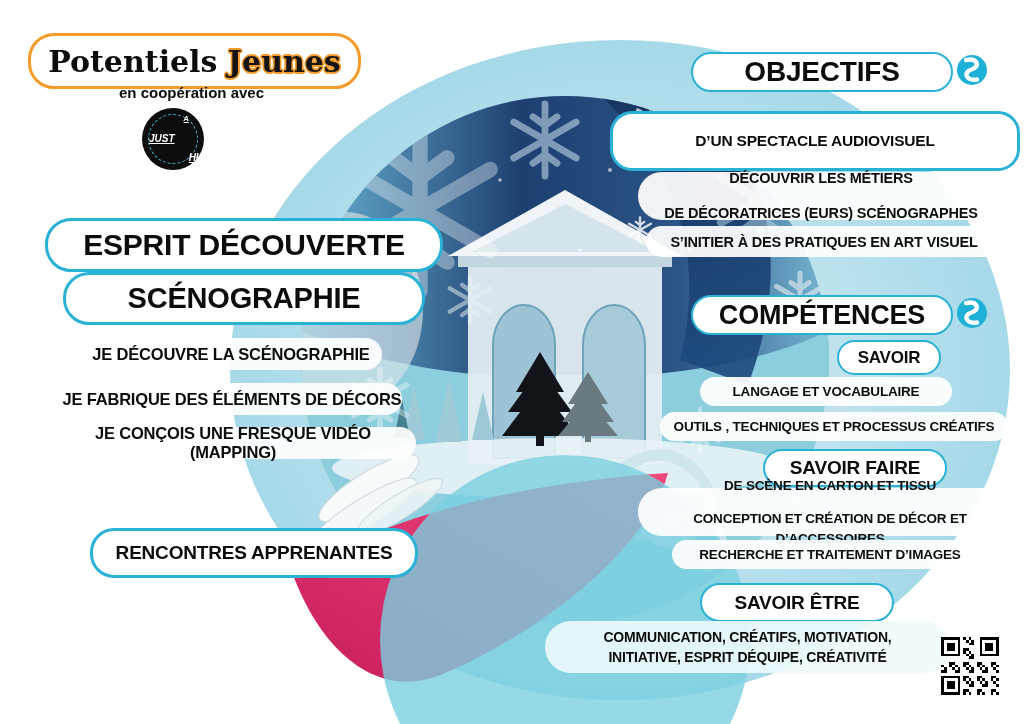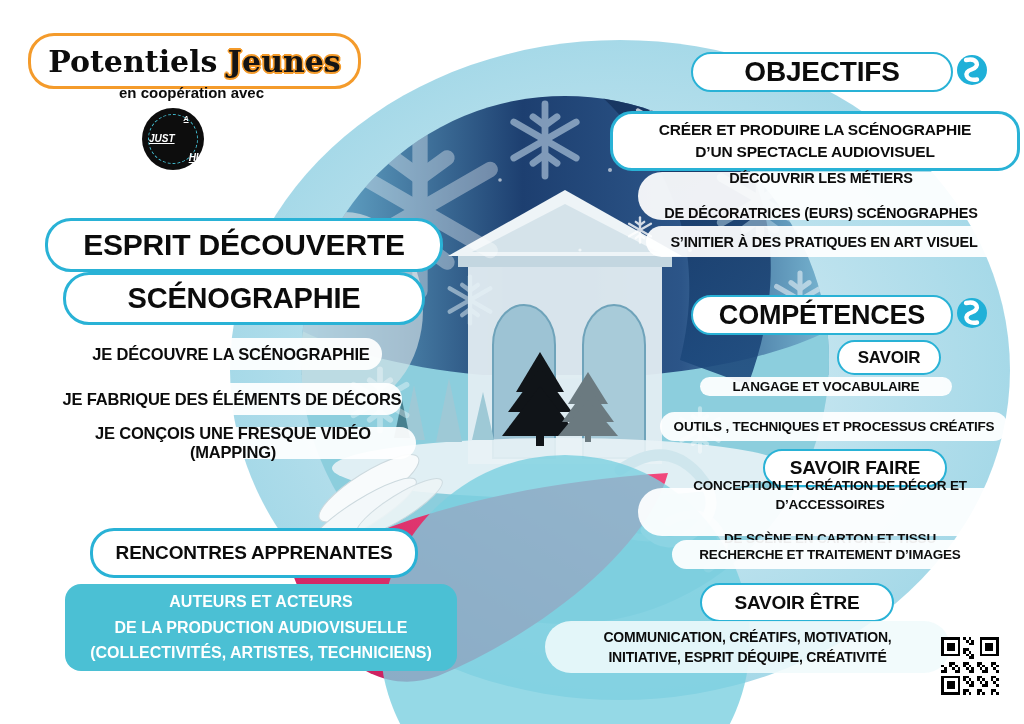--- a/index.html
+++ b/index.html
@@ -162,60 +162,54 @@
   <div class="pill bordered hvy" style="left:45px;top:218px;width:392px;height:48px;font-size:30px;border-radius:26px;">ESPRIT DÉCOUVERTE</div>
 
   <div class="pill bordered hvy" style="left:63px;top:272px;width:356px;height:47px;font-size:29px;border-radius:26px;">SCÉNOGRAPHIE</div>
 
   <div class="pill plain hvy" style="left:80px;top:338px;width:302px;height:32px;font-size:16.5px;">JE DÉCOUVRE LA  SCÉNOGRAPHIE</div>
   <div class="pill plain hvy" style="left:62px;top:383px;width:340px;height:32px;font-size:16.5px;">JE FABRIQUE DES ÉLÉMENTS DE DÉCORS</div>
   <div class="pill plain hvy" style="left:50px;top:427px;width:366px;height:32px;font-size:16.5px;">JE CONÇOIS UNE FRESQUE VIDÉO (MAPPING)</div>
 
   <div class="pill bordered hvy" style="left:90px;top:528px;width:322px;height:44px;font-size:19px;border-radius:24px;">RENCONTRES APPRENANTES</div>
 
-  <div class="tealbox" style="left:65px;top:584px;width:392px;height:87px;font-size:16px;">
-    <span>AUTEURS ET ACTEURS</span>
-    <span>DE LA PRODUCTION AUDIOVISUELLE</span>
-    <span>(COLLECTIVITÉS, ARTISTES, TECHNICIENS)</span>
-  </div>
 
   <div class="pill thin hvy" style="left:691px;top:52px;width:258px;height:36px;font-size:28px;">OBJECTIFS</div>
   <svg class="abs" style="left:956px;top:54px;" width="32" height="32" viewBox="0 0 32 32">
     <circle cx="16" cy="16" r="15" fill="#1fb0d8"></circle>
     <path d="M10 6 C 22 3.5, 24.5 13, 15.5 15.5 C 7 18, 9.5 27, 21 25.5" stroke="#fff" stroke-width="4.4" fill="none" stroke-linecap="round"></path>
   </svg>
 
   <div class="pill bordered hvy two-line" style="left:610px;top:111px;width:404px;height:54px;font-size:15.5px;border-radius:22px;">
-    <span>CRÉER ET PRODUIRE LA SCÉNOGRAPHIE</span>
     <span>D’UN SPECTACLE AUDIOVISUEL</span>
   </div>
 
   <div class="pill plain hvy two-line" style="left:638px;top:172px;width:366px;height:48px;font-size:14.5px;border-radius:26px;">
     <span>DÉCOUVRIR LES MÉTIERS</span>
     <span>DE DÉCORATRICES (EURS)  SCÉNOGRAPHES</span>
   </div>
 
   <div class="pill plain hvy" style="left:646px;top:226px;width:356px;height:31px;font-size:14.5px;text-align:center;">S’INITIER À DES PRATIQUES EN ART VISUEL</div>
 
   <div class="pill thin hvy" style="left:691px;top:295px;width:258px;height:36px;font-size:27px;">COMPÉTENCES</div>
   <svg class="abs" style="left:956px;top:297px;" width="32" height="32" viewBox="0 0 32 32">
     <circle cx="16" cy="16" r="15" fill="#1fb0d8"></circle>
     <path d="M10 6 C 22 3.5, 24.5 13, 15.5 15.5 C 7 18, 9.5 27, 21 25.5" stroke="#fff" stroke-width="4.4" fill="none" stroke-linecap="round"></path>
   </svg>
 
   <div class="pill thin hvy" style="left:837px;top:340px;width:100px;height:31px;font-size:17px;border-width:2.5px;">SAVOIR</div>
 
-  <div class="pill plain hvy" style="left:700px;top:377px;width:252px;height:19px;font-size:13.5px;">LANGAGE ET VOCABULAIRE</div>
+  <div class="pill plain hvy" style="left:700px;top:377px;width:252px;height:29px;font-size:13.5px;">LANGAGE ET VOCABULAIRE</div>
   <div class="pill plain hvy" style="left:660px;top:412px;width:348px;height:29px;font-size:13.5px;">OUTILS , TECHNIQUES ET PROCESSUS CRÉATIFS</div>
 
   <div class="pill thin hvy" style="left:763px;top:449px;width:180px;height:34px;font-size:19px;border-width:2.5px;">SAVOIR FAIRE</div>
 
   <div class="pill plain hvy two-line" style="left:638px;top:488px;width:384px;height:48px;font-size:13.5px;border-radius:26px;">
+    <span>DE SCÈNE EN CARTON ET TISSU</span>
     <span>CONCEPTION ET CRÉATION DE DÉCOR ET D’ACCESSOIRES</span>
-    <span>DE SCÈNE EN CARTON ET TISSU</span>
   </div>
 
   <div class="pill plain hvy" style="left:672px;top:540px;width:316px;height:29px;font-size:13.5px;">RECHERCHE ET TRAITEMENT D’IMAGES</div>
 
   <div class="pill thin hvy" style="left:700px;top:583px;width:190px;height:35px;font-size:19px;border-width:2.5px;">SAVOIR ÊTRE</div>
 
   <div class="pill hvy two-line" style="left:545px;top:621px;width:405px;height:52px;font-size:14px;border-radius:26px;background:rgba(240,250,252,0.88);">
     <span>COMMUNICATION, CRÉATIFS, MOTIVATION,</span>
     <span>INITIATIVE,  ESPRIT DÉQUIPE, CRÉATIVITÉ</span>
   </div>

